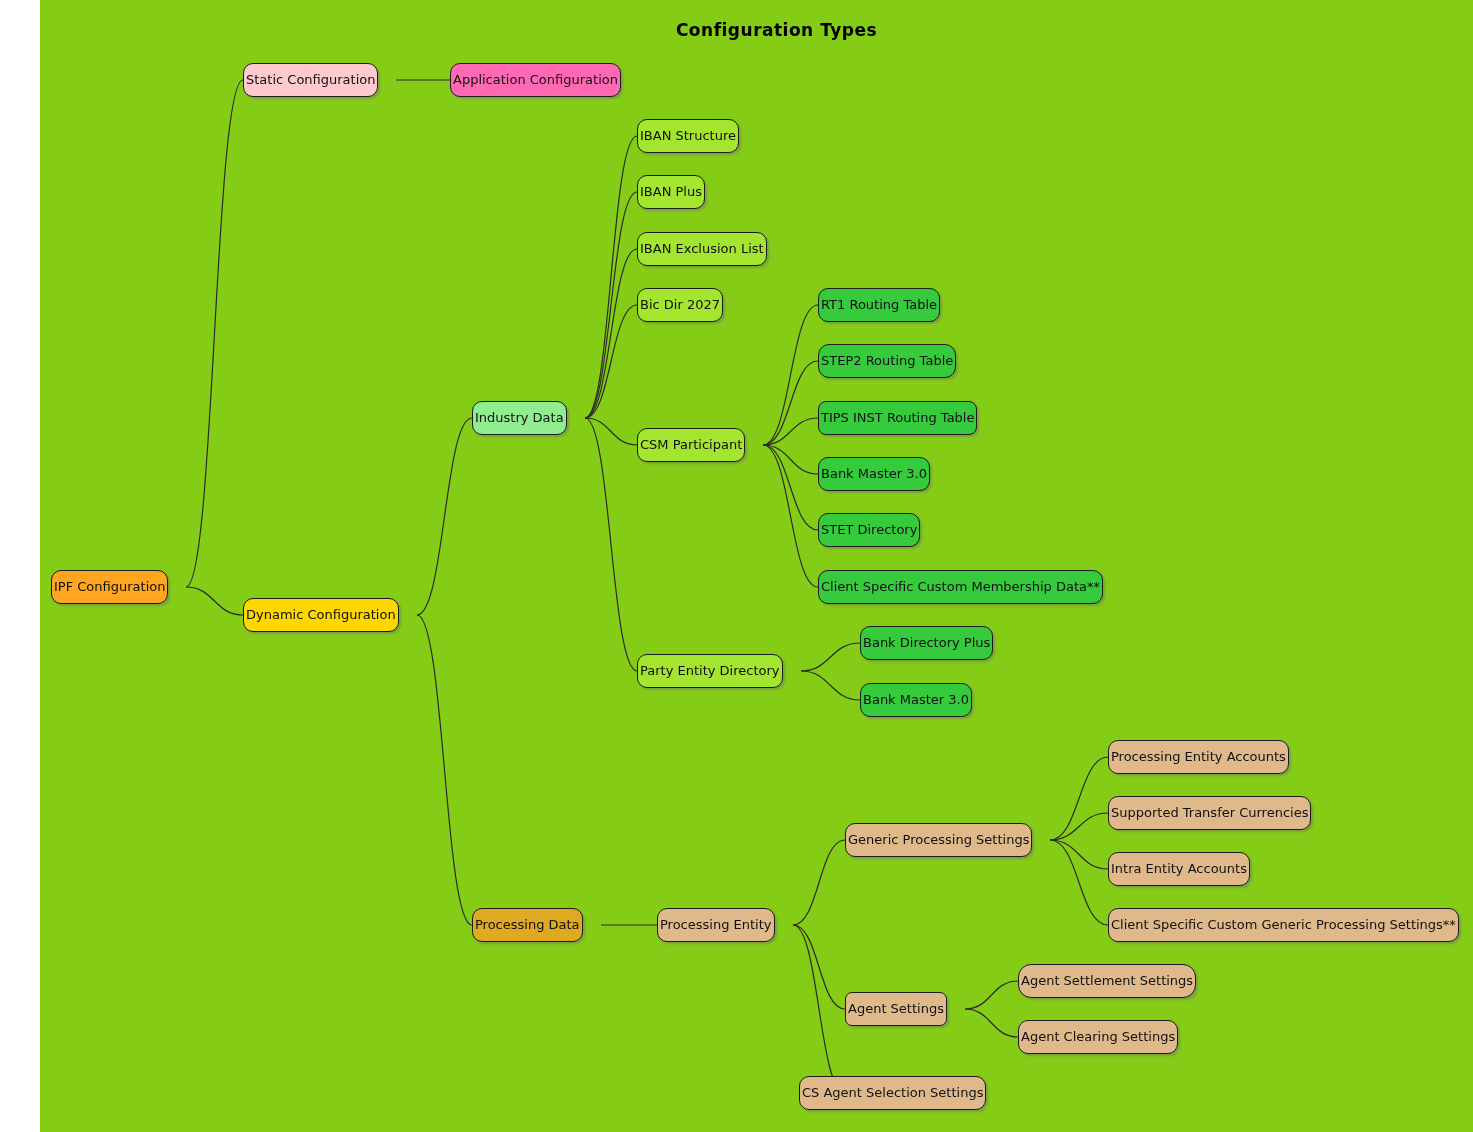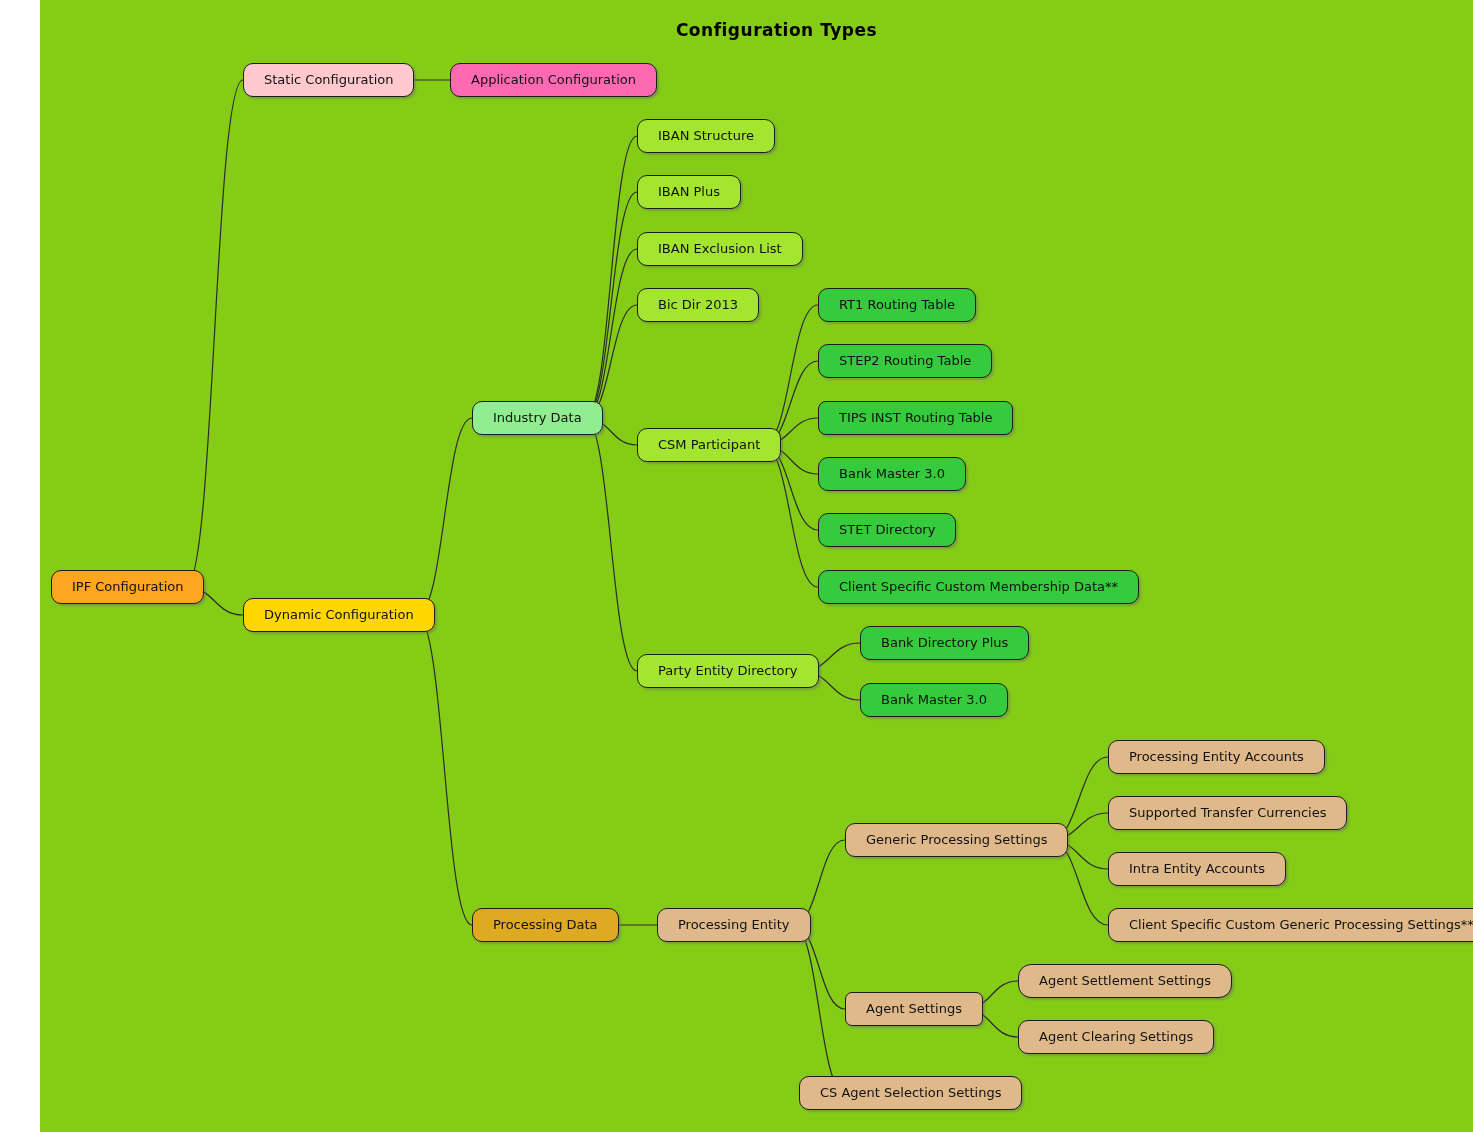--- a/index.html
+++ b/index.html
@@ -31,21 +31,21 @@
     position: absolute;
     top: 0;
     left: 0;
   }
   .node {
     position: absolute;
     box-sizing: border-box;
     white-space: nowrap;
     font-size: 13px;
     color: #111111;
-    padding: 8px 20px;
+    padding: 8px 2px;
     border: 1.5px solid #1c1c1c;
     border-radius: 10px;
     box-shadow: 2px 2px 2px rgba(110,110,110,0.45);
     line-height: 1.25;
   }
 </style>
 </head>
 <body>
 
 <div id="canvas">
@@ -83,24 +83,24 @@
   <div id="diagram-title">Configuration Types</div>
   <div id="node-layer">
       <div class="node" style="left: 11px; background: rgb(255, 165, 32); top: 570px;">IPF Configuration</div>
       <div class="node" style="left: 203px; background: rgb(255, 201, 206); top: 63px;">Static Configuration</div>
       <div class="node" style="left: 410px; background: rgb(255, 105, 180); top: 63px;">Application Configuration</div>
       <div class="node" style="left: 203px; background: rgb(255, 215, 0); top: 598px;">Dynamic Configuration</div>
       <div class="node" style="left: 432px; background: rgb(144, 238, 144); top: 401px;">Industry Data</div>
       <div class="node" style="left: 597px; background: rgb(164, 229, 47); top: 119px;">IBAN Structure</div>
       <div class="node" style="left: 597px; background: rgb(164, 229, 47); top: 175px;">IBAN Plus</div>
       <div class="node" style="left: 597px; background: rgb(164, 229, 47); top: 232px;">IBAN Exclusion List</div>
-      <div class="node" style="left: 597px; background: rgb(164, 229, 47); top: 288px;">Bic Dir 2013</div>
+      <div class="node" style="left: 597px; background: rgb(164, 229, 47); top: 288px;">Bic Dir 2027</div>
       <div class="node" style="left: 597px; background: rgb(164, 229, 47); top: 428px;">CSM Participant</div>
       <div class="node" style="left: 778px; background: rgb(53, 203, 60); top: 288px;">RT1 Routing Table</div>
-      <div class="node" style="left: 778px; background: rgb(53, 203, 60); top: 344px;">STEP2 Routing Table</div>
+      <div class="node" style="left: 778px; background: rgb(53, 203, 60); top: 344px; border-radius: 11px;">STEP2 Routing Table</div>
       <div class="node" style="left: 778px; background: rgb(53, 203, 60); top: 401px; border-radius: 8px;">TIPS INST Routing Table</div>
       <div class="node" style="left: 778px; background: rgb(53, 203, 60); top: 457px;">Bank Master 3.0</div>
       <div class="node" style="left: 778px; background: rgb(53, 203, 60); top: 513px;">STET Directory</div>
       <div class="node" style="left: 778px; background: rgb(53, 203, 60); top: 570px;">Client Specific Custom Membership Data**</div>
       <div class="node" style="left: 597px; background: rgb(164, 229, 47); top: 654px;">Party Entity Directory</div>
       <div class="node" style="left: 820px; background: rgb(53, 203, 60); top: 626px;">Bank Directory Plus</div>
       <div class="node" style="left: 820px; background: rgb(53, 203, 60); top: 683px;">Bank Master 3.0</div>
       <div class="node" style="left: 432px; background: rgb(223, 169, 34); top: 908px;">Processing Data</div>
       <div class="node" style="left: 617px; background: rgb(223, 185, 138); top: 908px;">Processing Entity</div>
       <div class="node" style="left: 805px; background: rgb(223, 185, 138); top: 823px;">Generic Processing Settings</div>

